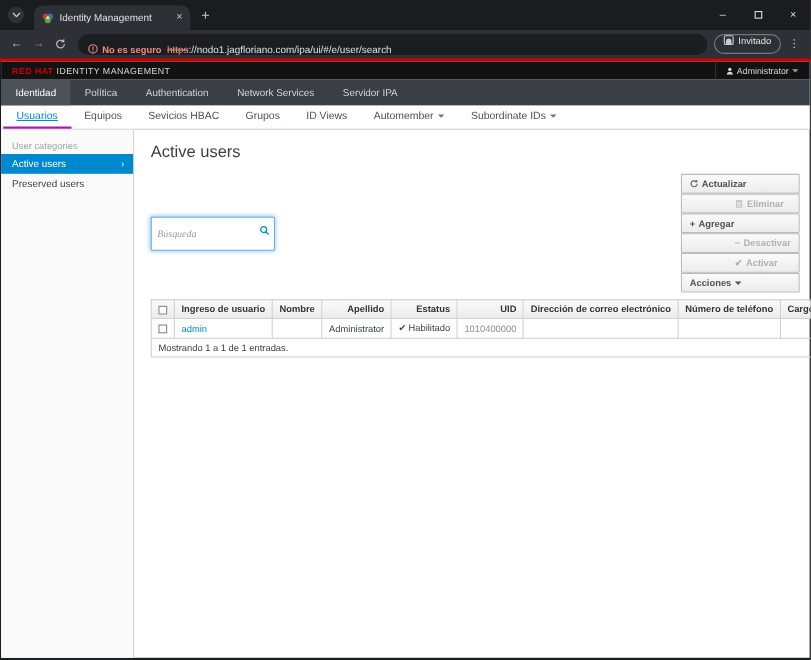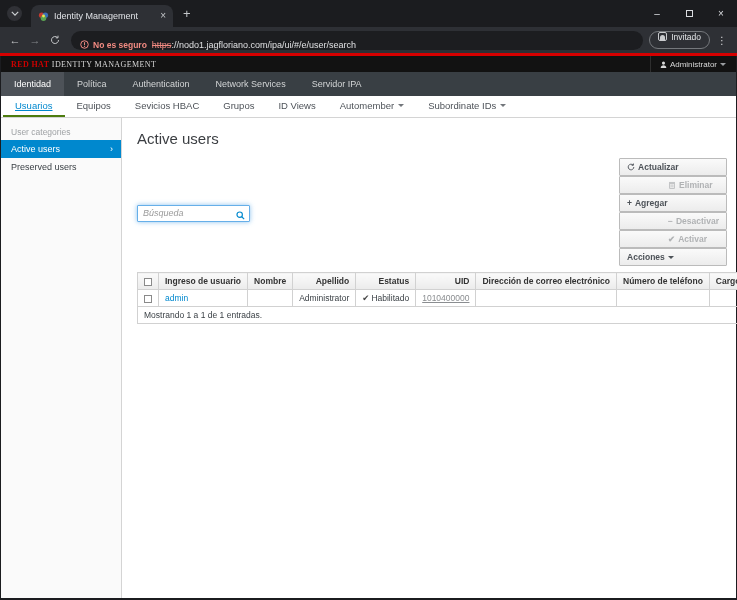--- a/index.html
+++ b/index.html
@@ -32,62 +32,62 @@
   .avatar-ico { width:9px; height:9px; border:1px solid #c9cbce; border-radius:2px; display:flex; align-items:flex-end; justify-content:center; overflow:hidden; }
   .avatar-ico i { width:5px; height:5px; border-radius:50% 50% 0 0; background:#c9cbce; display:block; }
   .menu-dots { color:#d7d8da; font-size:10px; margin:0 5px 0 7px; cursor:pointer; }
 
   .redline { height:3px; background:#d60000; }
 
   
   .page { flex:1; margin:0 1px 2px 1px; background:#fff; display:flex; flex-direction:column; min-height:0; }
 
   .masthead { height:16px; background:#121212; display:flex; align-items:center; padding:0 0 0 10px; }
-  .brand { font-size:8px; letter-spacing:.4px; color:#d8d8d8; white-space:nowrap;font-family:Liberation Serif, serif; }
+  .brand { font-size:8px; letter-spacing:.4px; color:#d8d8d8; white-space:nowrap; }
   .brand b { color:#cc0000; font-weight:bold; }
   .user-menu { margin-left:auto; height:100%; display:flex; align-items:center; gap:3px; padding:0 10px 0 9px; border-left:1px solid #2e2e2e; color:#d8d8d8; font-size:8px; cursor:pointer; }
   .caret-dn { width:0; height:0; border-left:3px solid transparent; border-right:3px solid transparent; border-top:3px solid #9a9da0; display:inline-block; }
 
   .primary-nav { height:24px; background:#393f44; display:flex; font-size:9px; }
   .pnav { line-height:24px; padding:0 13px; color:#d3d5d6; cursor:pointer; white-space:nowrap; }
   .pnav.active { background:#4d5258; color:#fff; }
 
   .secondary-nav { height:22px; background:#fff; border-bottom:1px solid #d4d4d4; display:flex; font-size:9.5px; padding-left:2px; }
   .snav { display:flex; align-items:center; gap:4px; padding:0 12px; color:#4d5258; cursor:pointer; white-space:nowrap; border-bottom:2px solid transparent; }
-  .snav.active { color:#0088ce; border-bottom:2px solid #4d7c0f;text-decoration:underline; }
+  .snav.active { color:#0088ce; border-bottom:2px solid #a21caf;text-decoration:underline; }
   .snav .caret-dn { border-top-color:#72767b; }
 
   .body { flex:1; display:flex; min-height:0; }
   .sidebar { width:121px; background:#fafafa; border-right:1px solid #d4d4d4; padding-top:5px; font-size:9px; flex-shrink:0; }
   .side-header { color:#9fa2a5; padding:4px 10px 3px; font-size:8.5px; }
   .side-item { padding:4px 8px 4px 10px; color:#393f44; display:flex; justify-content:space-between; align-items:center; cursor:pointer; }
   .side-item.active { background:#0088ce; color:#fff; }
   .side-chev { font-size:9px; }
 
   .content { flex:1; padding:10px 9px 0 15px; min-width:0; }
   h1.page-title { font-size:15px; font-weight:400; color:#3b3e42; margin:2px 0 11px; }
 
   .controls { display:flex; align-items:center; margin-bottom:6px; }
   .search-wrap { position:relative; width:113px; }
-  .search-wrap input { width:100%; height:17px; border:1px solid #66afe9; box-shadow:0 0 5px rgba(102,175,233,.75); border-radius:1px; font-size:9px; font-style:italic; padding:0 18px 0 5px; outline:none; color:#363636; font-family:Liberation Sans, sans-serif; }
+  .search-wrap input { width:100%; height:31px; border:1px solid #66afe9; box-shadow:0 0 5px rgba(102,175,233,.75); border-radius:1px; font-size:9px; font-style:italic; padding:0 18px 0 5px; outline:none; color:#363636; font-family:Liberation Serif, serif; }
   .search-wrap input::placeholder { color:#9a9a9a; font-style:italic; }
   .search-ico { position:absolute; right:5px; top:4px; color:#0088ce; }
   .btn-group { margin-left:auto; display:flex; gap:0;flex-direction:column; }
   .btn { height:18px; padding:0 7px; font-size:8.5px; font-weight:bold; color:#4d5258; background:linear-gradient(#fafafa,#ececec); border:1px solid #bbb; border-radius:1px; display:flex; align-items:center; gap:3px; cursor:pointer; white-space:nowrap; }
   .btn.disabled { color:#b0b2b4;padding-left:48px; }
   .btn .caret-dn { border-top-color:#4d5258; }
   .btn svg { flex-shrink:0; }
 
   table.users { width:100%; border-collapse:collapse; font-size:8.5px; color:#393f44; }
   table.users th { background:linear-gradient(#fafafa,#ebebeb); border:1px solid #d1d1d1; font-weight:bold; text-align:right; padding:3px 6px; color:#333; white-space:nowrap; overflow:hidden; }
   table.users td { border:1px solid #d1d1d1; padding:3px 6px; height:15px; white-space:nowrap; overflow:hidden; }
   td.summary-cell { color:#393f44; padding:4px 6px; }
   .cb { width:8px; height:8px; border:1px solid #8a8a8a; background:#fff; display:inline-block; vertical-align:middle; cursor:pointer; }
   a.userlink { color:#0088ce; text-decoration:none; cursor:pointer; }
-  .uid-val { color:#8a8d90;text-decoration:underline; }
+  .uid-val { color:#8a8d90; }
   .status-check { color:#444; margin-right:2px; }
 </style>
 </head>
 <body>
 
 <div class="window">
 
   <div class="tabstrip">
     <div class="tab-search">
       <svg width="8" height="5" viewBox="0 0 10 6">

